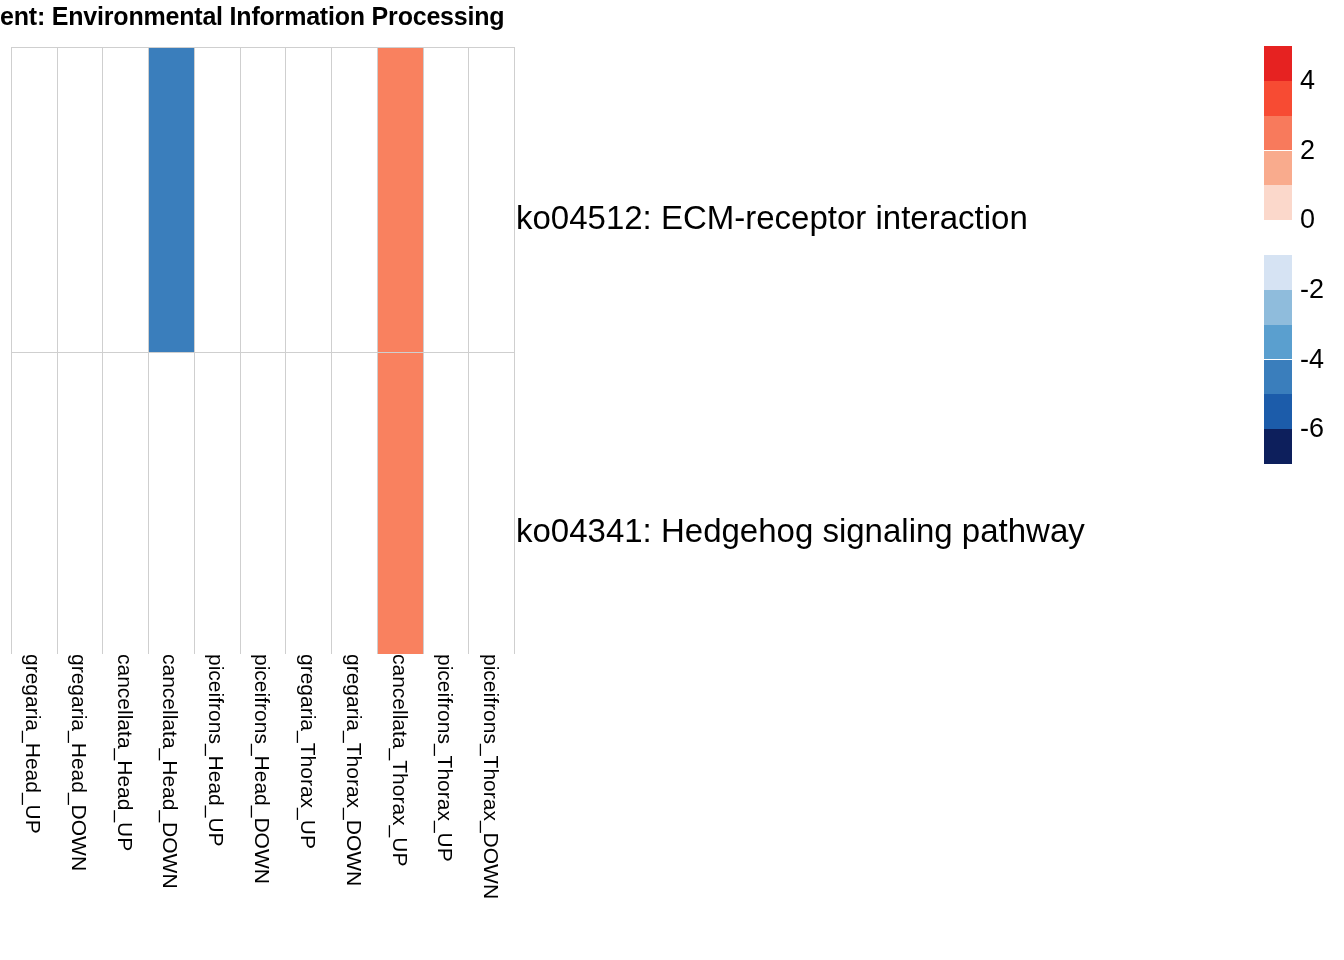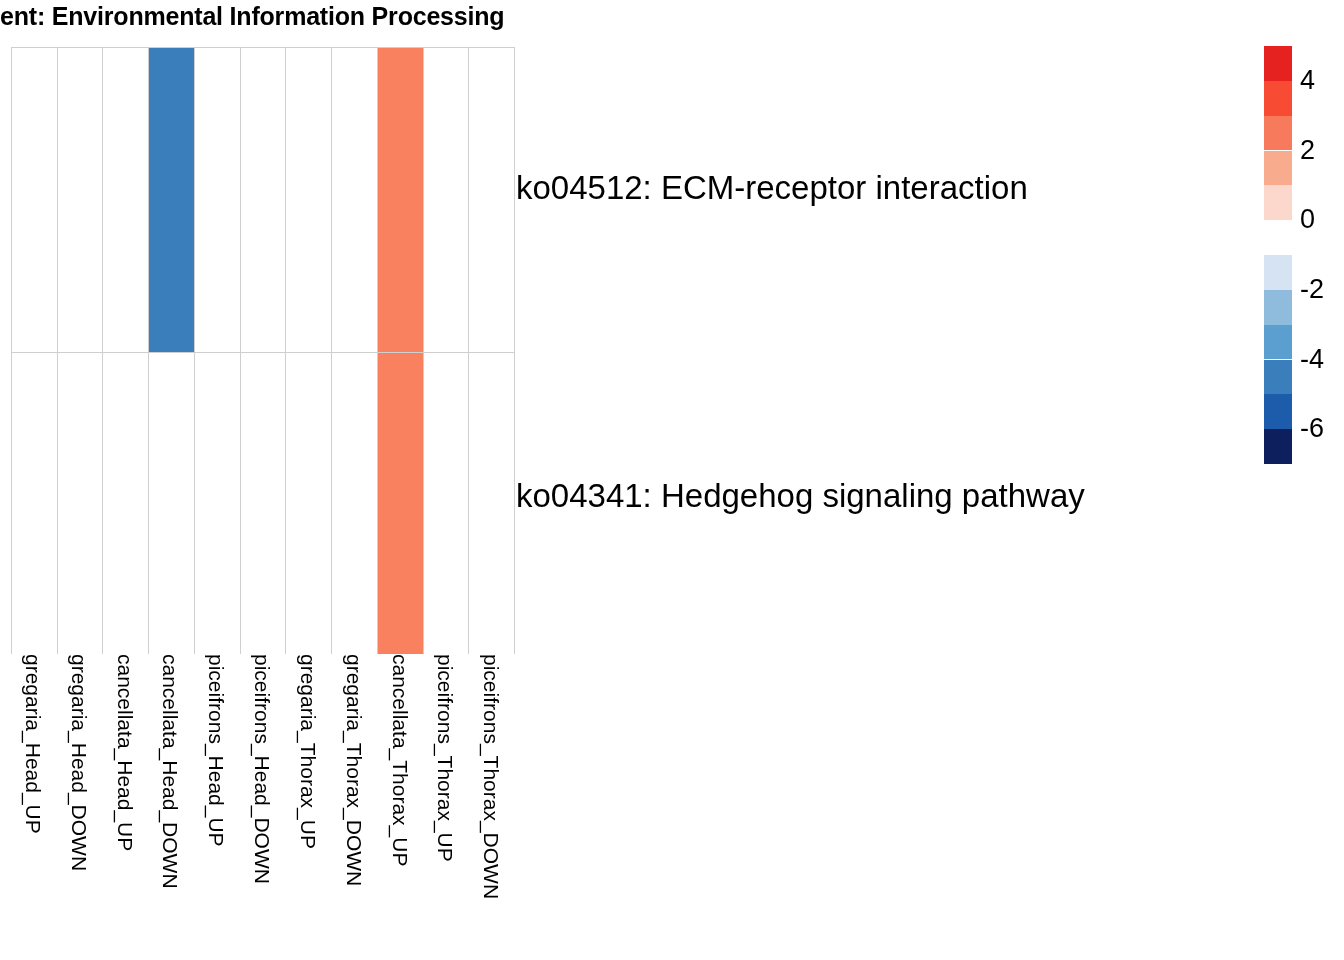--- a/index.html
+++ b/index.html
@@ -68,22 +68,22 @@
   }
 
   
   .row-label {
     position: absolute;
     left: 516px;
     font-size: 33px;
     white-space: nowrap;
     color: #000000;
   }
-  #row-label-0 { top: 169px; }
-  #row-label-1 { top: 477px; }
+  #row-label-0 { top: 199px; }
+  #row-label-1 { top: 512px; }
 
   
   #colorbar {
     position: absolute;
     left: 1264px;
     top: 46px;
     width: 28px;
     height: 418px;
   }
   .cb-band {

